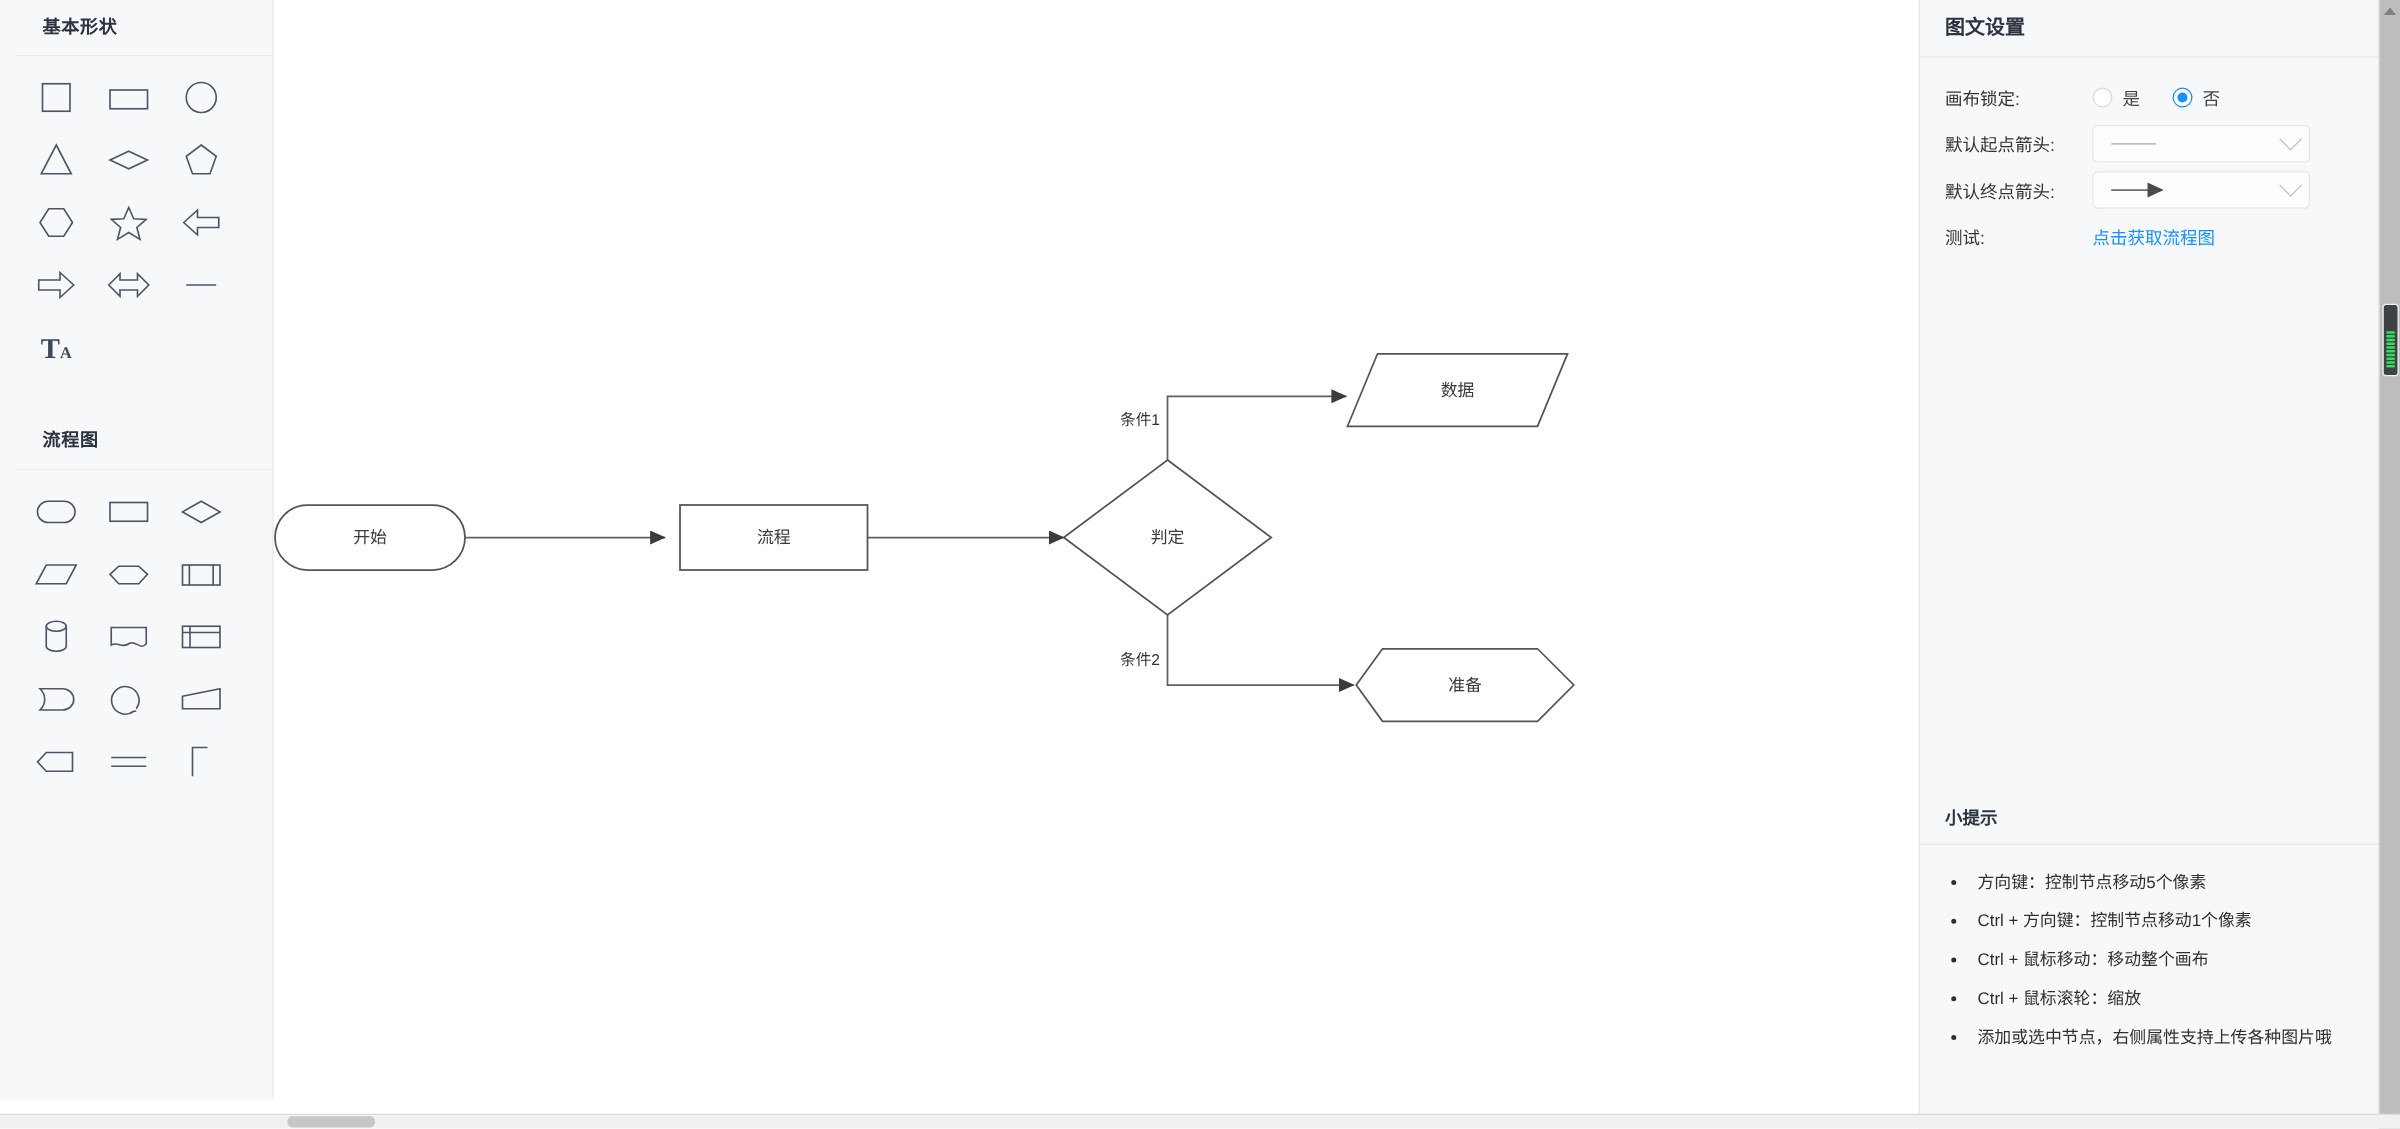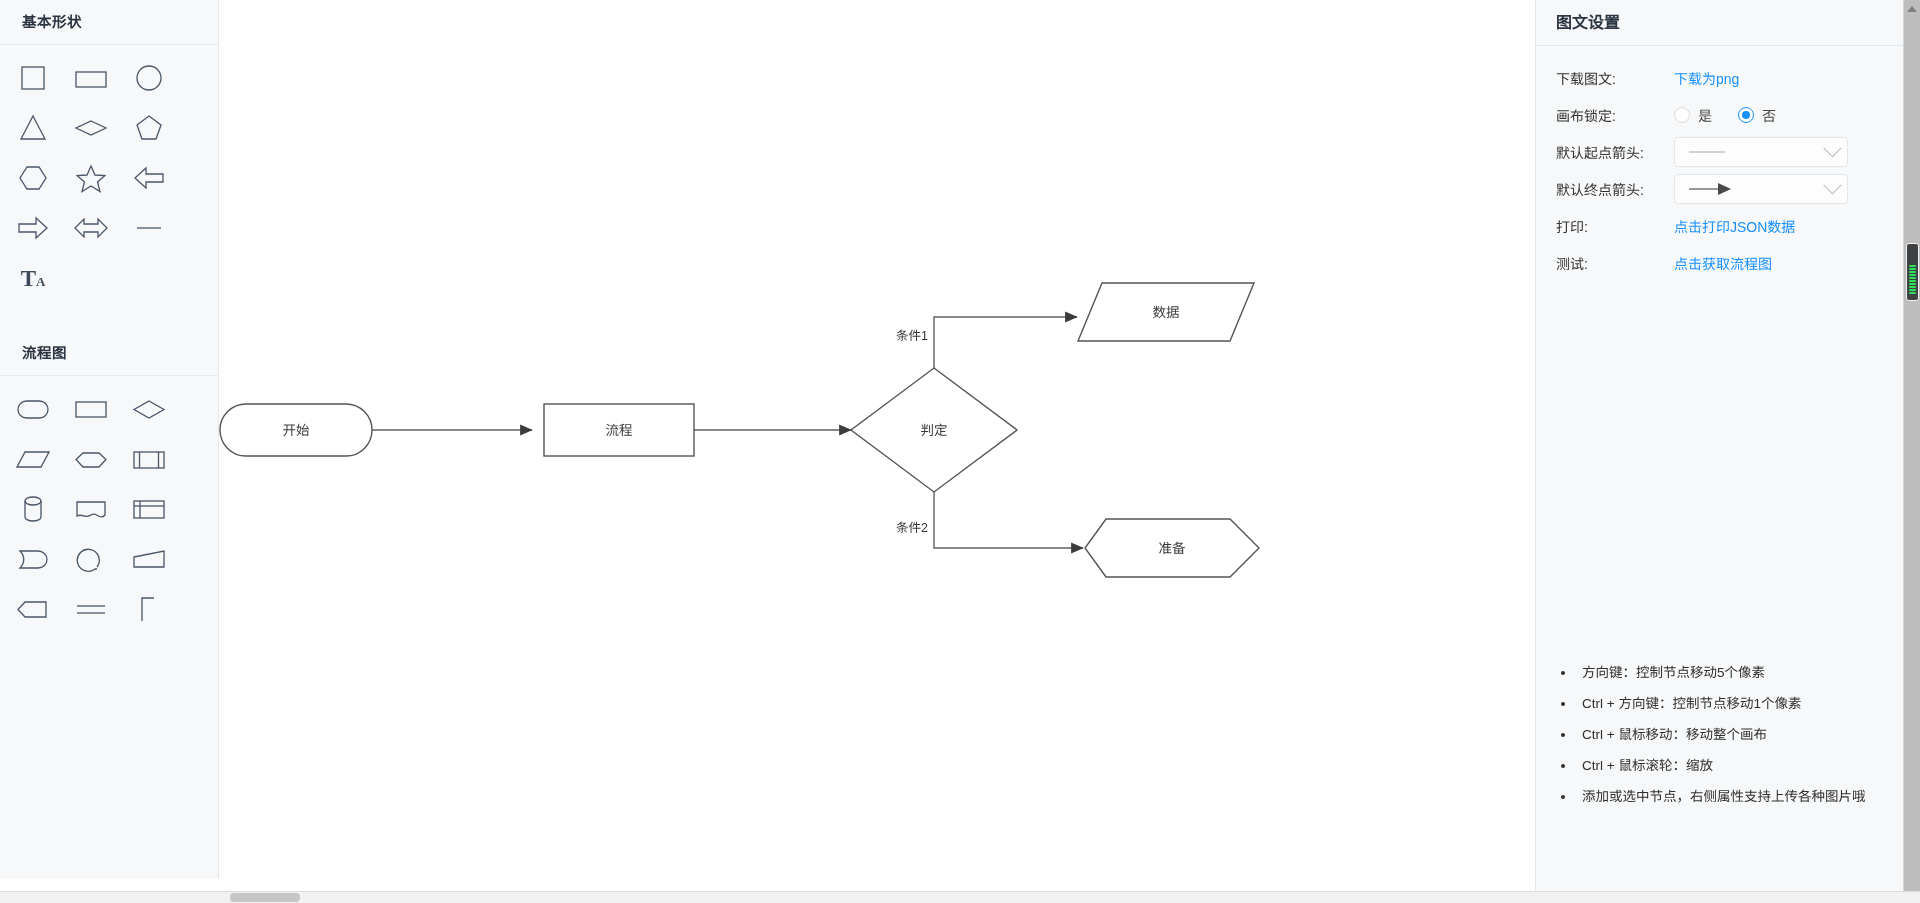--- a/index.html
+++ b/index.html
@@ -21,20 +21,21 @@
 
   
   .sidebar {
     width: 219px;
     flex: 0 0 219px;
     height: 879px;
     background: #f7f8f9;
     border-right: 1px solid #e4e7ea;
     overflow: hidden;
     position: relative;
+    padding-left: 12px;
   }
   .panel-title {
     height: 45px;
     line-height: 45px;
     padding: 0 22px;
     font-size: 14.5px;
     font-weight: bold;
     color: #2b3440;
     border-bottom: 1px solid #e8ebee;
     letter-spacing: .5px;
@@ -498,24 +499,20 @@
       </g>
     </svg>
   </div>
 
   <div class="rightpanel">
 
     <div class="rp-title">图文设置</div>
 
     <div class="settings">
 
-      <div class="srow">
-        <span class="slabel">下载图文:</span>
-        <a class="link">下载为png</a>
-      </div>
 
 
       <div class="srow">
         <span class="slabel">画布锁定:</span>
         <div class="radio-group">
           <label class="radio-item">
             <span class="radio-dot"></span>
             <span class="radio-text">是</span>
           </label>
           <label class="radio-item">
@@ -544,32 +541,29 @@
           <span class="select-preview">
             <svg width="60" height="22" viewBox="0 0 60 22">
               <line x1="4" y1="11" x2="36" y2="11"></line>
               <polygon points="33,5 46,11 33,17"></polygon>
             </svg>
           </span>
           <span class="chev"></span>
         </div>
       </div>
 
-      <div class="srow">
-        <span class="slabel">打印:</span>
-        <a class="link">点击打印JSON数据</a>
-      </div>
 
       <div class="srow">
         <span class="slabel">测试:</span>
         <a class="link">点击获取流程图</a>
       </div>
     </div>
 
     <div class="tips-block">
+      <div class="tips-title">小提示</div>
       <ul class="tips-list">
         <li>方向键：控制节点移动5个像素</li>
         <li>Ctrl + 方向键：控制节点移动1个像素</li>
         <li>Ctrl + 鼠标移动：移动整个画布</li>
         <li>Ctrl + 鼠标滚轮：缩放</li>
         <li>添加或选中节点，右侧属性支持上传各种图片哦</li>
       </ul>
     </div>
   </div>
 

